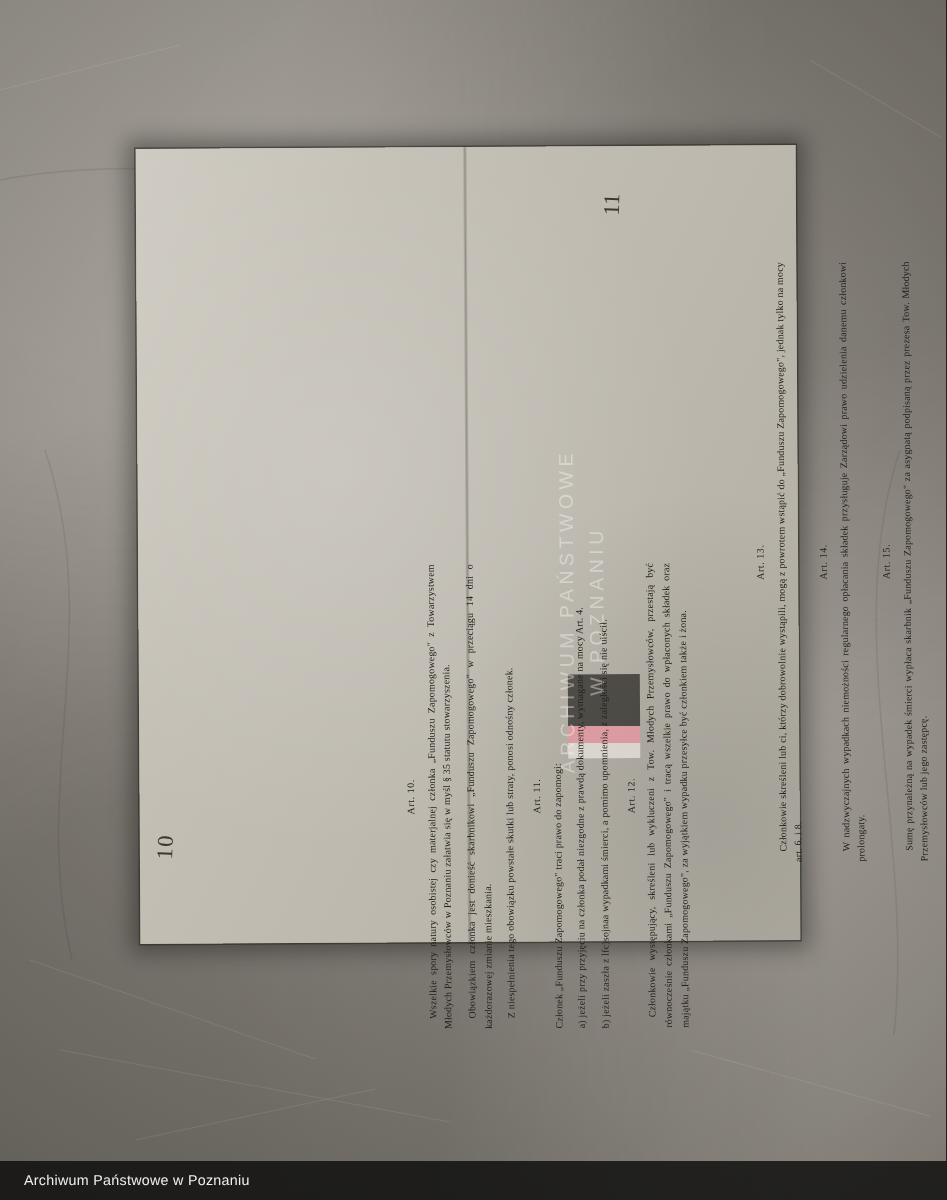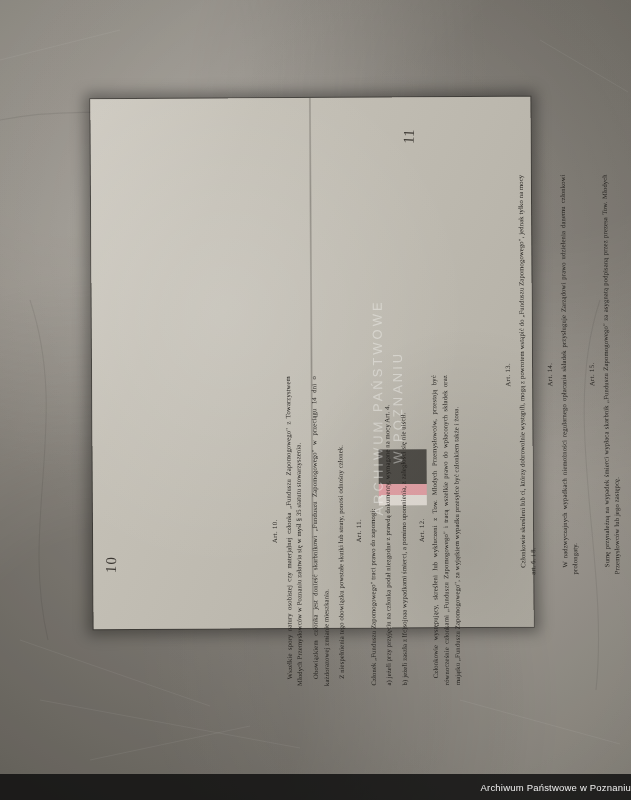--- a/index.html
+++ b/index.html
@@ -174,21 +174,20 @@
     height: 26px;
     background: rgba(12,12,12,0.82);
     color: #efefef;
     font-family: "Liberation Sans", sans-serif;
     font-size: 9.5px;
     display: flex;
     align-items: center;
     padding-left: 16px;
     box-sizing: border-box;
     letter-spacing: 0.2px;
-    justify-content: flex-end;
   }
 </style>
 </head>
 <body>
 
 <div id="scan">
 
   <div class="grain"></div>
 
   <svg class="scratches" width="631" height="800" viewBox="0 0 631 800">

